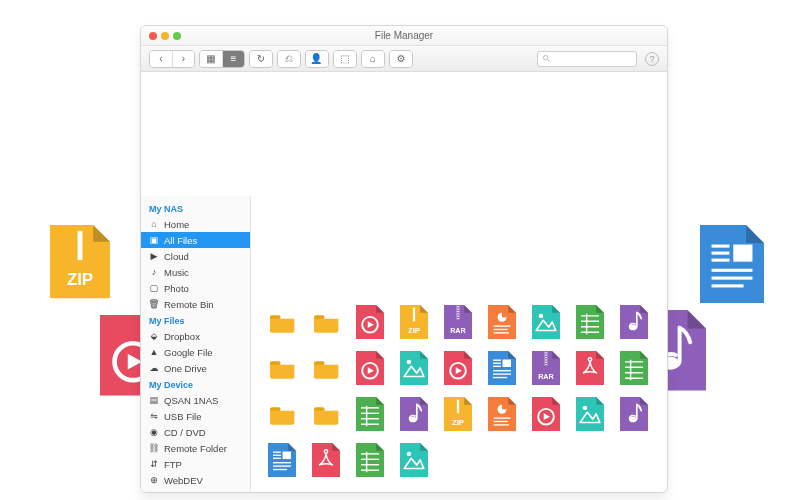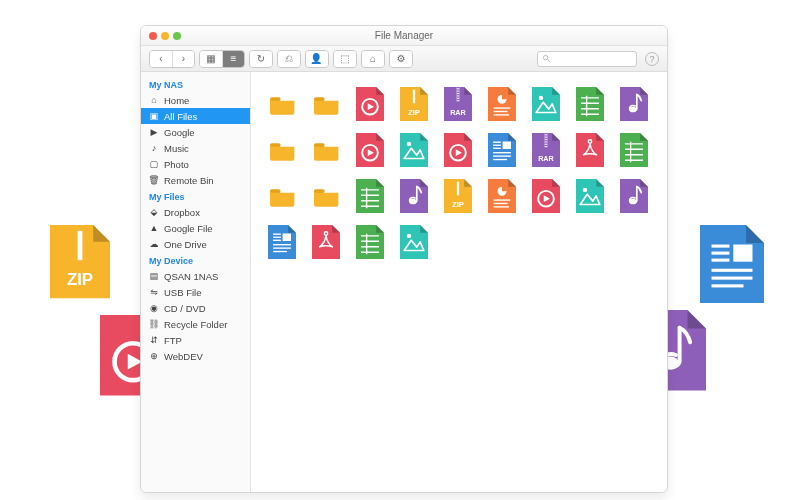--- a/index.html
+++ b/index.html
@@ -17,21 +17,21 @@
 .win-title { position: absolute; left: 0; right: 0; text-align: center; font-size: 10px; color: #666; pointer-events: none; }
 .toolbar { height: 26px; background: linear-gradient(#fafafa,#ededed); border-bottom: 1px solid #dcdcdc; display: flex; align-items: center; padding: 0 8px; gap: 4px; }
 .tb-group { display: flex; border: 1px solid #c8c8c8; border-radius: 4px; overflow: hidden; height: 18px; background: #fff; }
 .tb-btn { width: 22px; display: flex; align-items: center; justify-content: center; color: #666; font-size: 10px; background: #fff; }
 .tb-btn.active { background: #7d7d7d; color: #fff; }
 .tb-btn + .tb-btn { border-left: 1px solid #dcdcdc; }
 .search { margin-left: auto; width: 100px; height: 16px; border: 1px solid #ccc; border-radius: 3px; background: #fff; display: flex; align-items: center; padding: 0 4px; color: #aaa; font-size: 9px; gap: 3px; }
 .search svg { width: 9px; height: 9px; }
 .help-circ { width: 14px; height: 14px; border: 1px solid #bbb; border-radius: 50%; color: #999; font-size: 9px; display: flex; align-items: center; justify-content: center; margin-left: 4px; }
 
-.content { flex: 1; display: flex; min-height: 0; }
+.content { flex: 1; display: flex; min-height: 0; align-items: flex-end; }
 .sidebar { width: 110px; background: #fafafa; border-right: 1px solid #e3e3e3; overflow: hidden; padding: 4px 0; }
 .sb-head { font-size: 9px; font-weight: 600; color: #1e88e5; padding: 4px 8px 2px; }
 .sb-item { display: flex; align-items: center; gap: 5px; font-size: 9.5px; color: #444; padding: 2px 8px; height: 16px; }
 .sb-item.selected { background: #2196f3; color: #fff; }
 .sb-item .sic { width: 10px; height: 10px; display: flex; align-items: center; justify-content: center; font-size: 9px; }
 
 .pane { flex: 1; overflow: auto; padding: 14px 16px; }
 .grid { display: grid; grid-template-columns: repeat(9, 34px); gap: 10px 10px; }
 .file { width: 30px; height: 36px; display: flex; align-items: center; justify-content: center; position: relative; }
 
@@ -172,21 +172,21 @@
           <div class="sb-item">
             <span class="sic">⌂</span>
             <span>Home</span>
           </div>
           <div class="sb-item selected">
             <span class="sic">▣</span>
             <span>All Files</span>
           </div>
           <div class="sb-item">
             <span class="sic">▶</span>
-            <span>Google</span>
+            <span>Cloud</span>
           </div>
           <div class="sb-item">
             <span class="sic">♪</span>
             <span>Music</span>
           </div>
           <div class="sb-item">
             <span class="sic">▢</span>
             <span>Photo</span>
           </div>
           <div class="sb-item">
@@ -214,21 +214,21 @@
           <div class="sb-item">
             <span class="sic">⇋</span>
             <span>USB File</span>
           </div>
           <div class="sb-item">
             <span class="sic">◉</span>
             <span>CD / DVD</span>
           </div>
           <div class="sb-item">
             <span class="sic">⛓</span>
-            <span>Recycle Folder</span>
+            <span>Remote Folder</span>
           </div>
           <div class="sb-item">
             <span class="sic">⇵</span>
             <span>FTP</span>
           </div>
           <div class="sb-item">
             <span class="sic">⊕</span>
             <span>WebDEV</span>
           </div>
         </div>

